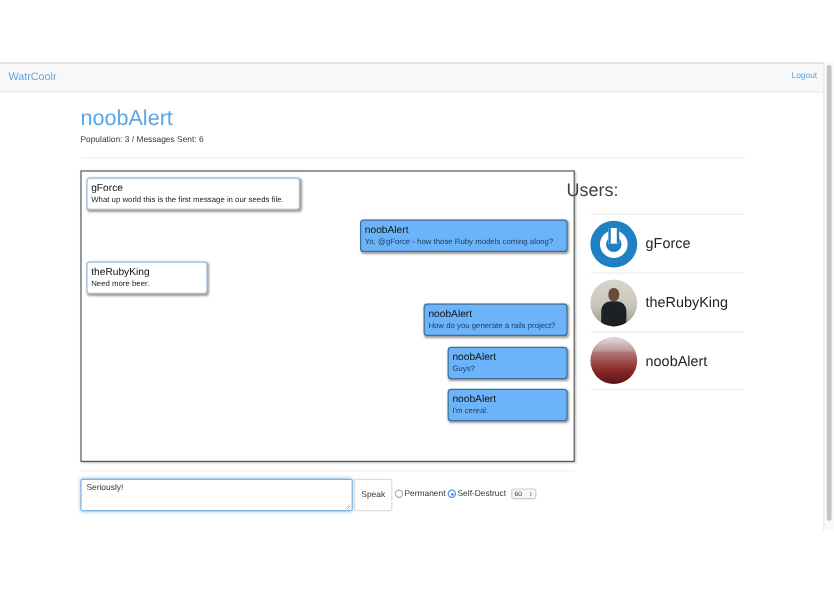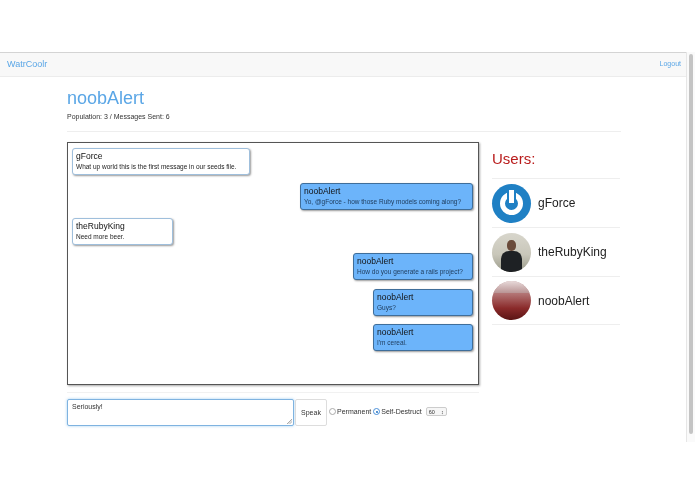--- a/index.html
+++ b/index.html
@@ -55,21 +55,21 @@
     .radio { width: 7px; height: 7px; border-radius: 50%; border: 1px solid #aaa; background: #fff; margin-right: 1px; display: inline-block; position: relative; }
     .radio.checked { border-color: #4a90d9; }
     .radio.checked::after { content: ""; position: absolute; left: 1.5px; top: 1.5px; width: 2px; height: 2px; border-radius: 50%; background: #1f6fc0; }
     .radio-label { margin-right: 2px; }
     .timer-select {
       display: inline-flex; align-items: center; justify-content: space-between; margin-left: 2px;
       width: 21px; height: 9px; border: 1px solid #ccc; border-radius: 2px; background: #f6f6f6;
       font-size: 5.5px; padding: 0 2px; color: #333;
     }
 
-    .users-title { position: absolute; left: 492px; top: 150px; font-size: 15px; color: #b91c1c; font-weight: normal; }
+    .users-title { position: absolute; left: 472px; top: 150px; font-size: 15px; color: #404040; font-weight: normal; }
     .users-list { position: absolute; left: 492px; top: 178px; width: 128px; }
     .user-row {
       height: 49px; border-top: 1px solid #eeeeee; display: flex; align-items: center;
     }
     .user-row:last-child { border-bottom: 1px solid #eeeeee; }
     .avatar { width: 39px; height: 39px; border-radius: 50%; overflow: hidden; position: relative; flex-shrink: 0; }
     .user-name { margin-left: 7px; font-size: 12px; color: #222; }
 
     .av-gforce { background: #1f80c4; }
     .av-gforce .ring { position: absolute; left: 8px; top: 8px; width: 23px; height: 23px; border-radius: 50%; border: 5px solid #fff; }

